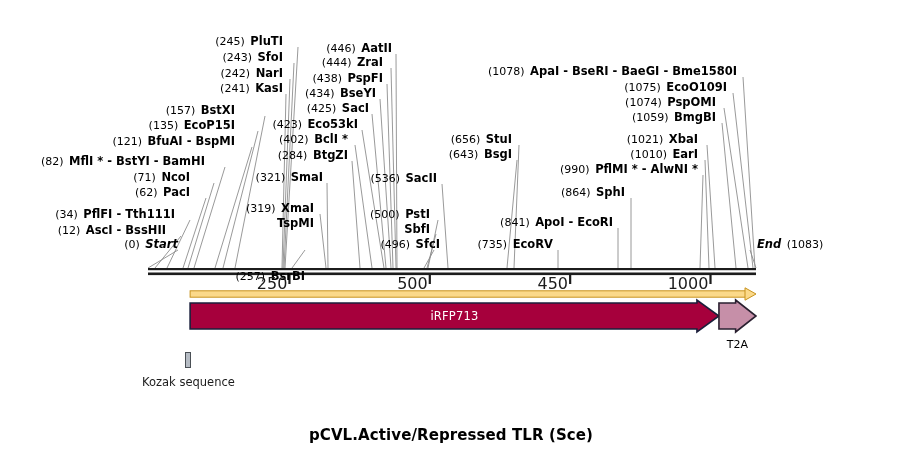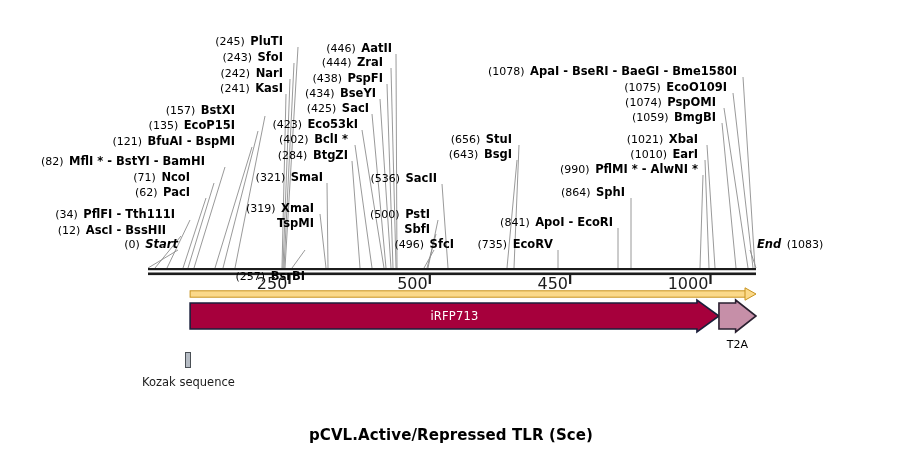--- a/index.html
+++ b/index.html
@@ -213,21 +213,21 @@
       <div class="site-label" data-align="right" style="left: 314px; top: 223px;"><span class="nm">TspMI</span></div>
       <div class="site-label" data-align="right" style="left: 323px; top: 177px;"><span class="pos">(321) </span><span class="nm">SmaI</span></div>
       <div class="site-label" data-align="right" style="left: 348px; top: 155px;"><span class="pos">(284) </span><span class="nm">BtgZI</span></div>
       <div class="site-label" data-align="right" style="left: 348px; top: 139px;"><span class="pos">(402) </span><span class="nm">BclI *</span></div>
       <div class="site-label" data-align="right" style="left: 358px; top: 124px;"><span class="pos">(423) </span><span class="nm">Eco53kI</span></div>
       <div class="site-label" data-align="right" style="left: 369px; top: 108px;"><span class="pos">(425) </span><span class="nm">SacI</span></div>
       <div class="site-label" data-align="right" style="left: 376px; top: 93px;"><span class="pos">(434) </span><span class="nm">BseYI</span></div>
       <div class="site-label" data-align="right" style="left: 383px; top: 78px;"><span class="pos">(438) </span><span class="nm">PspFI</span></div>
       <div class="site-label" data-align="right" style="left: 383px; top: 62px;"><span class="pos">(444) </span><span class="nm">ZraI</span></div>
       <div class="site-label" data-align="right" style="left: 392px; top: 48px;"><span class="pos">(446) </span><span class="nm">AatII</span></div>
-      <div class="site-label" data-align="right" style="left: 454px; top: 244px;"><span class="pos">(496) </span><span class="nm">SfcI</span></div>
+      <div class="site-label" data-align="right" style="left: 440px; top: 244px;"><span class="pos">(496) </span><span class="nm">SfcI</span></div>
       <div class="site-label" data-align="right" style="left: 430px; top: 229px;"><span class="nm">SbfI</span></div>
       <div class="site-label" data-align="right" style="left: 430px; top: 214px;"><span class="pos">(500) </span><span class="nm">PstI</span></div>
       <div class="site-label" data-align="right" style="left: 437px; top: 178px;"><span class="pos">(536) </span><span class="nm">SacII</span></div>
       <div class="site-label" data-align="right" style="left: 512px; top: 154px;"><span class="pos">(643) </span><span class="nm">BsgI</span></div>
       <div class="site-label" data-align="right" style="left: 512px; top: 139px;"><span class="pos">(656) </span><span class="nm">StuI</span></div>
       <div class="site-label" data-align="right" style="left: 553px; top: 244px;"><span class="pos">(735) </span><span class="nm">EcoRV</span></div>
       <div class="site-label" data-align="right" style="left: 613px; top: 222px;"><span class="pos">(841) </span><span class="nm">ApoI</span><span> - </span><span class="nm">EcoRI</span></div>
       <div class="site-label" data-align="right" style="left: 625px; top: 192px;"><span class="pos">(864) </span><span class="nm">SphI</span></div>
       <div class="site-label" data-align="right" style="left: 698px; top: 169px;"><span class="pos">(990) </span><span class="nm">PflMI *</span><span> - </span><span class="nm">AlwNI *</span></div>
       <div class="site-label" data-align="right" style="left: 698px; top: 154px;"><span class="pos">(1010) </span><span class="nm">EarI</span></div>

